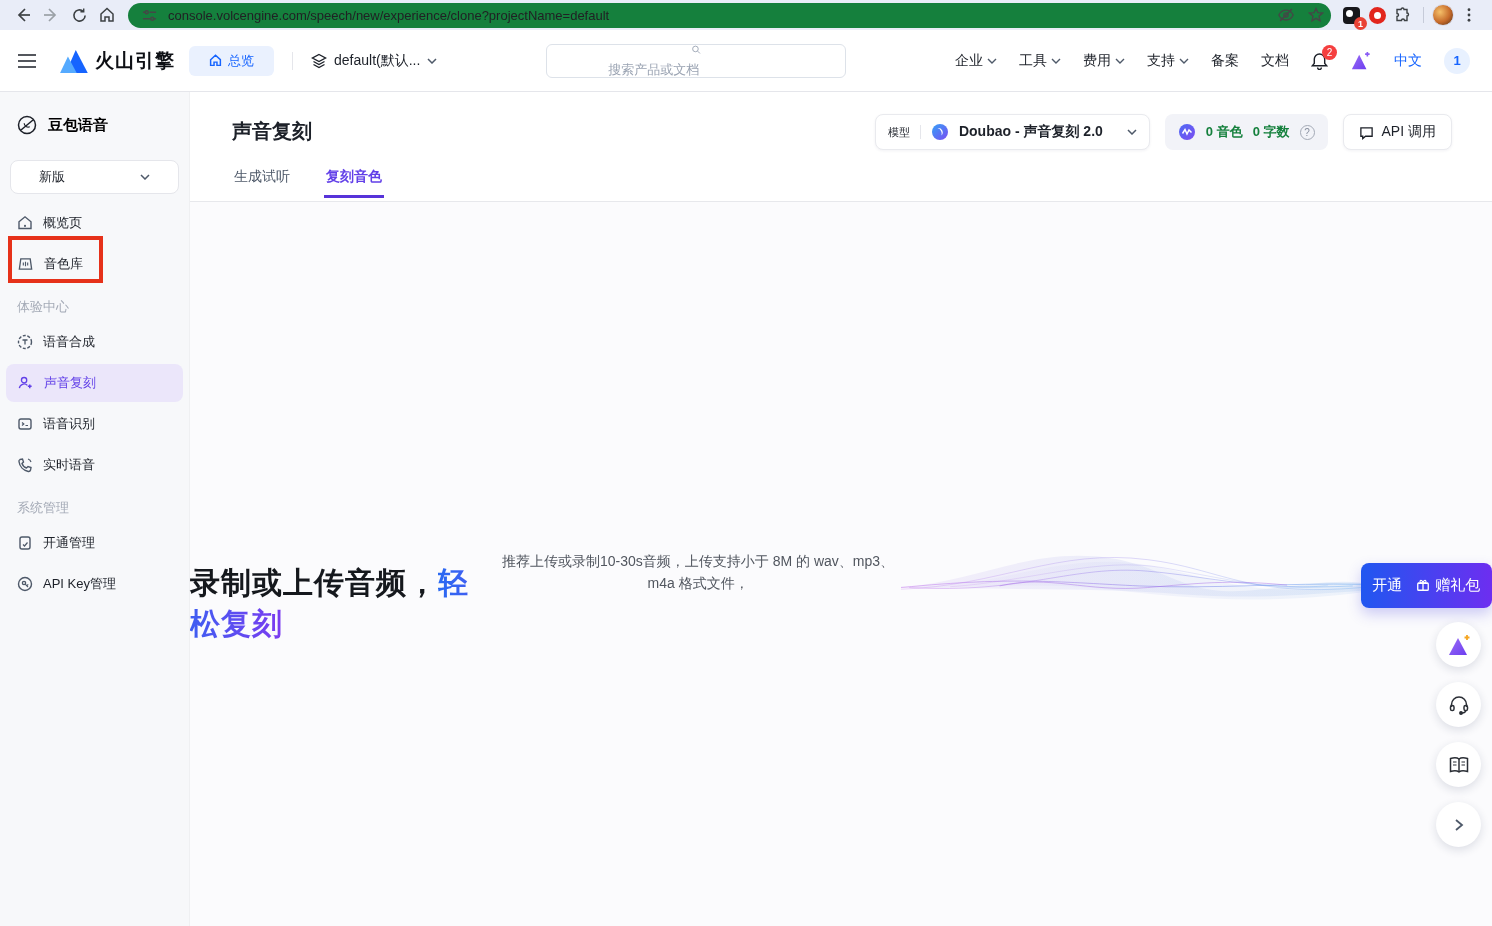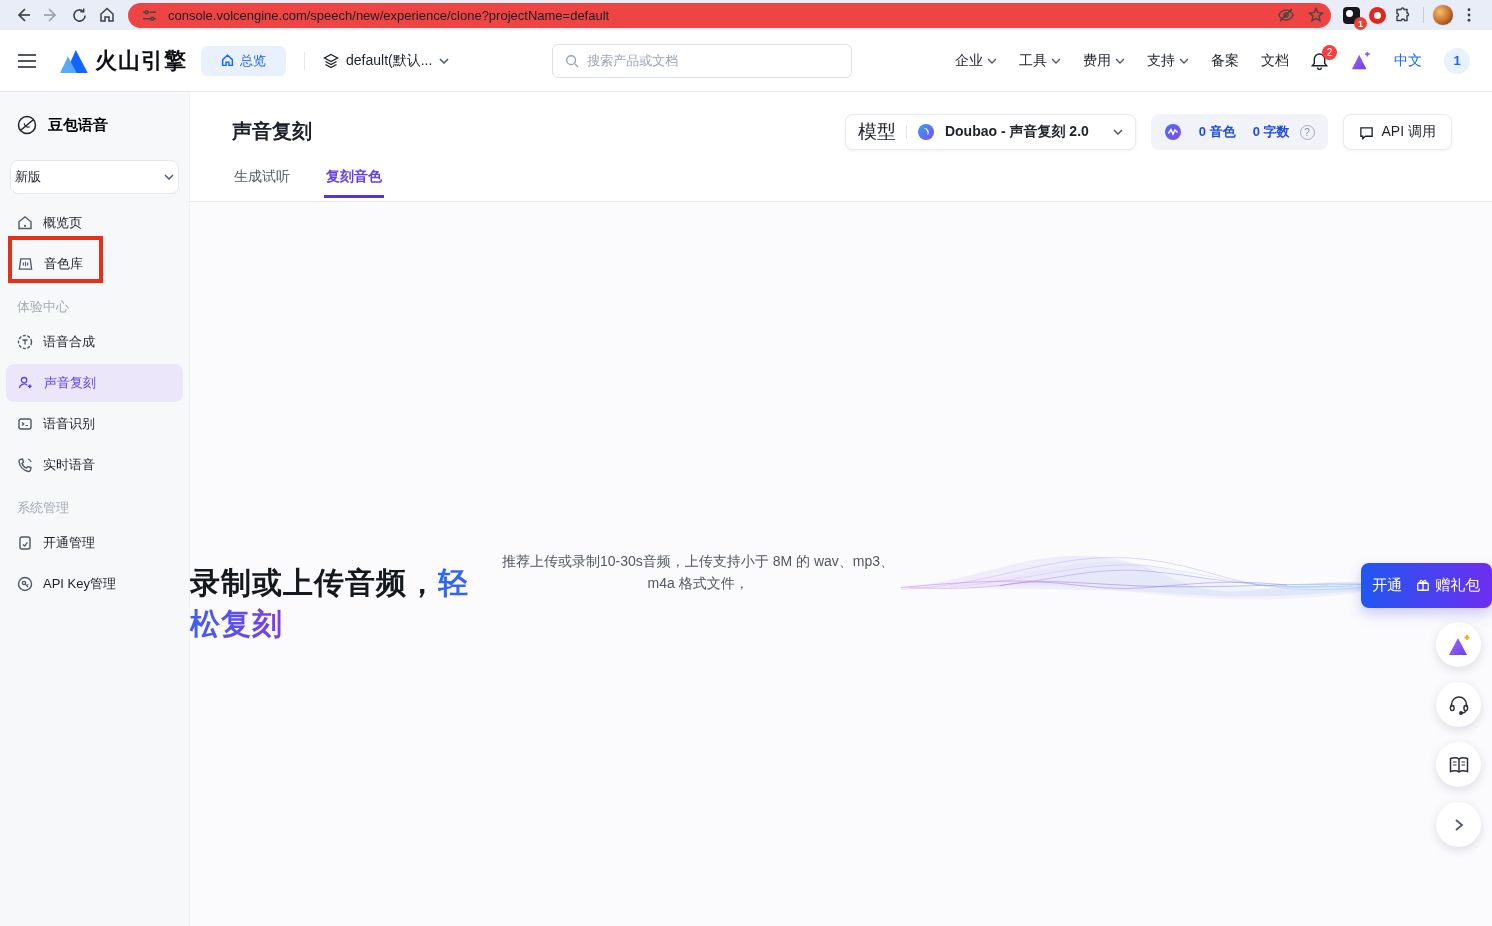--- a/index.html
+++ b/index.html
@@ -4,74 +4,74 @@
 <style>
   * { box-sizing: border-box; margin: 0; padding: 0; }
   html,body { width:1492px; height:926px; overflow:hidden; }
   body { font-family:"Liberation Sans","DejaVu Sans",sans-serif; background:#fff; color:#1d2129; position:relative; }
   svg { display:block; }
 
   
   .browser-bar { height:30px; background:#e9edf8; display:flex; align-items:center; padding:0 10px; gap:2px; }
   .bicon { width:26px; height:26px; display:flex; align-items:center; justify-content:center; border-radius:50%; color:#3c4043; flex:0 0 auto; cursor:pointer; }
   .bicon.disabled { color:#9aa0a6; }
-  .url-pill { flex:1; height:25px; background:#ef4444; border-radius:13px; display:flex; align-items:center; padding:0 4px 0 10px; margin:0 6px; gap:8px; }
+  .url-pill { flex:1; height:25px; background:#15803d; border-radius:13px; display:flex; align-items:center; padding:0 4px 0 10px; margin:0 6px; gap:8px; }
   .url-text { flex:1; font-size:13px; color:#202124; white-space:nowrap; overflow:hidden; }
   .pill-icon { width:22px; height:22px; display:flex; align-items:center; justify-content:center; color:#444746; cursor:pointer; }
   .ext-wrap { position:relative; width:24px; height:24px; display:flex; align-items:center; justify-content:center; cursor:pointer; }
   .badge-red { position:absolute; right:-4px; bottom:-3px; min-width:13px; height:13px; border-radius:7px; background:#e94235; color:#fff; font-size:9px; font-weight:bold; display:flex; align-items:center; justify-content:center; padding:0 3px; }
   .ext-black { width:17px; height:17px; background:#17171b; border-radius:4px; position:relative; }
   .ext-black::after { content:""; position:absolute; left:3px; top:3px; width:7px; height:7px; border-radius:50%; background:#fff; }
   .ext-red { width:17px; height:17px; border-radius:50%; border:5px solid #e2261d; background:#fff; }
   .vdiv { width:1px; height:16px; background:#c6cbd9; margin:0 6px; }
   .profile-avatar { width:22px; height:22px; border-radius:50%; background:radial-gradient(circle at 35% 35%, #f5c06a, #c66a2a 55%, #4c2e14); border:1px solid #d9dded; cursor:pointer; }
 
   
   .app-header { height:62px; background:#fff; border-bottom:1px solid #e5e6eb; display:flex; align-items:center; padding:0 22px 0 10px; }
   .hamburger { width:34px; height:34px; display:flex; align-items:center; justify-content:center; cursor:pointer; color:#1d2129; }
   .logo { display:flex; align-items:center; gap:7px; margin:0 14px 0 14px; cursor:pointer; }
-  .logo-text { font-size:22px; font-weight:700; color:#0e1015; letter-spacing:1px; }
+  .logo-text { font-size:19px; font-weight:700; color:#0e1015; letter-spacing:1px; }
   .overview-pill { display:flex; align-items:center; gap:6px; background:#eaf1fe; color:#1664ff; font-size:13px; border-radius:6px; padding:6px 20px; cursor:pointer; }
   .hdr-div { width:1px; height:18px; background:#e5e6eb; margin:0 18px; }
   .project-sel { display:flex; align-items:center; gap:7px; font-size:14px; color:#1d2129; cursor:pointer; }
   .chev { color:#4e5969; }
-  .search-box { width:300px; height:34px; border:1px solid #dde2e9; border-radius:6px; background:#fff; display:flex; align-items:center; gap:8px; padding:0 12px; margin:0 auto; }
+  .search-box { width:300px; height:34px; border:1px solid #dde2e9; border-radius:6px; background:#fff; display:flex; align-items:center; gap:8px; padding:0 12px; margin:0 auto;flex-direction:column; }
   .search-box input { border:none; outline:none; flex:1; font-size:13px; color:#1d2129; font-family:inherit; background:transparent; }
   .search-box input::placeholder { color:#9aa3b2; }
   .top-nav { display:flex; align-items:center; gap:22px; font-size:14px; color:#1d2129; }
   .nav-item { display:flex; align-items:center; gap:4px; cursor:pointer; white-space:nowrap; }
   .bell-wrap { position:relative; cursor:pointer; display:flex; }
   .bell-badge { position:absolute; top:-7px; right:-9px; min-width:15px; height:15px; background:#f53f3f; border-radius:8px; color:#fff; font-size:10px; display:flex; align-items:center; justify-content:center; padding:0 4px; }
   .lang { color:#1664ff; cursor:pointer; }
   .user-avatar { width:26px; height:26px; border-radius:50%; background:#e8f1ff; color:#1664ff; font-size:13px; font-weight:bold; display:flex; align-items:center; justify-content:center; cursor:pointer; }
 
   
   .layout { display:flex; height:834px; }
   .sidebar { width:190px; flex:0 0 190px; background:#f7f8fa; border-right:1px solid #eff0f2; position:relative; padding-top:8px; }
   .sb-product { display:flex; align-items:center; gap:10px; padding:14px 16px 10px; font-size:15px; font-weight:600; color:#000000; cursor:pointer; }
-  .sb-select { margin:14px 10px 10px; height:34px; background:#fff; border:1px solid #e5e6eb; border-radius:8px; display:flex; align-items:center; padding:0 4px; font-size:13px; color:#1d2129; cursor:pointer; }
+  .sb-select { margin:14px 10px 10px; height:34px; background:#fff; border:1px solid #e5e6eb; border-radius:8px; display:flex; align-items:center; padding:0 28px; font-size:13px; color:#1d2129; cursor:pointer; }
   .sb-select .chev { margin-left:auto; }
   .sb-item { height:38px; margin:3px 6px; border-radius:8px; display:flex; align-items:center; gap:10px; padding:0 11px; font-size:13px; color:#1d2129; cursor:pointer; }
   .sb-item .ic { color:#4e5969; display:flex; }
   .sb-item.active { background:#ebe6fa; color:#6240e8; }
   .sb-item.active .ic { color:#6240e8; }
   .sb-section { padding:12px 17px 4px; font-size:13px; color:#a4aab6; }
   .annotation-box { position:absolute; left:8px; top:144px; width:95px; height:47px; border:4px solid #e63119; pointer-events:none; z-index:9; }
 
   
   .main { flex:1; display:flex; flex-direction:column; background:#fff; position:relative; }
   .main-head { display:flex; justify-content:space-between; align-items:flex-start; padding:22px 40px 0 42px; }
   .page-title { font-size:20px; font-weight:700; color:#1d2129; padding-top:4px; }
   .head-controls { display:flex; gap:15px; align-items:center; }
   .model-select { height:36px; background:#fff; border:1px solid #e9eaee; border-radius:8px; box-shadow:0 1px 3px rgba(30,40,80,.06); display:flex; align-items:center; gap:10px; padding:0 12px; cursor:pointer; }
-  .model-label { font-size:19px; color:#1d2129; }
+  .model-label { font-size:11px; color:#1d2129; }
   .model-div { width:1px; height:14px; background:#e5e6eb; }
   .model-value { font-size:14px; font-weight:700; color:#1d2129; }
   .stats-pill { height:36px; background:#f2f3f8; border-radius:8px; display:flex; align-items:center; gap:10px; padding:0 13px; }
-  .stat-txt { font-size:13px; font-weight:700; color:#1d4ed8;margin-left:7px; }
+  .stat-txt { font-size:13px; font-weight:700; color:#15803d; }
   .help-circ { width:15px; height:15px; border:1px solid #a4aab6; border-radius:50%; color:#868d9d; font-size:10px; display:flex; align-items:center; justify-content:center; cursor:pointer; }
   .api-btn { height:36px; background:#fff; border:1px solid #e9eaee; border-radius:8px; box-shadow:0 1px 3px rgba(30,40,80,.06); display:flex; align-items:center; gap:8px; padding:0 15px; font-size:14px; color:#1d2129; cursor:pointer; }
   .tabs { display:flex; gap:32px; padding:18px 0 3px 42px; border-bottom:1px solid #e7e8ec; }
   .tab { padding:0 2px 12px; font-size:14px; color:#4e5969; cursor:pointer; }
   .tab.active { color:#6240e8; font-weight:600; box-shadow:inset 0 -3px 0 #5733d9; }
   .content { flex:1; background:#fbfbfd; display:flex; flex-direction:row; align-items:center; position:relative; }
   .hero { margin-top:80px; font-size:30px; font-weight:700; letter-spacing:1px; }
   .hero .h-black { color:#15181d; }
   .hero .h-grad { background:linear-gradient(90deg,#2a6af2,#7c3bf0); -webkit-background-clip:text; background-clip:text; color:transparent; }
   .desc { margin-top:18px; text-align:center; font-size:14px; color:#51565f; line-height:1.55; }

